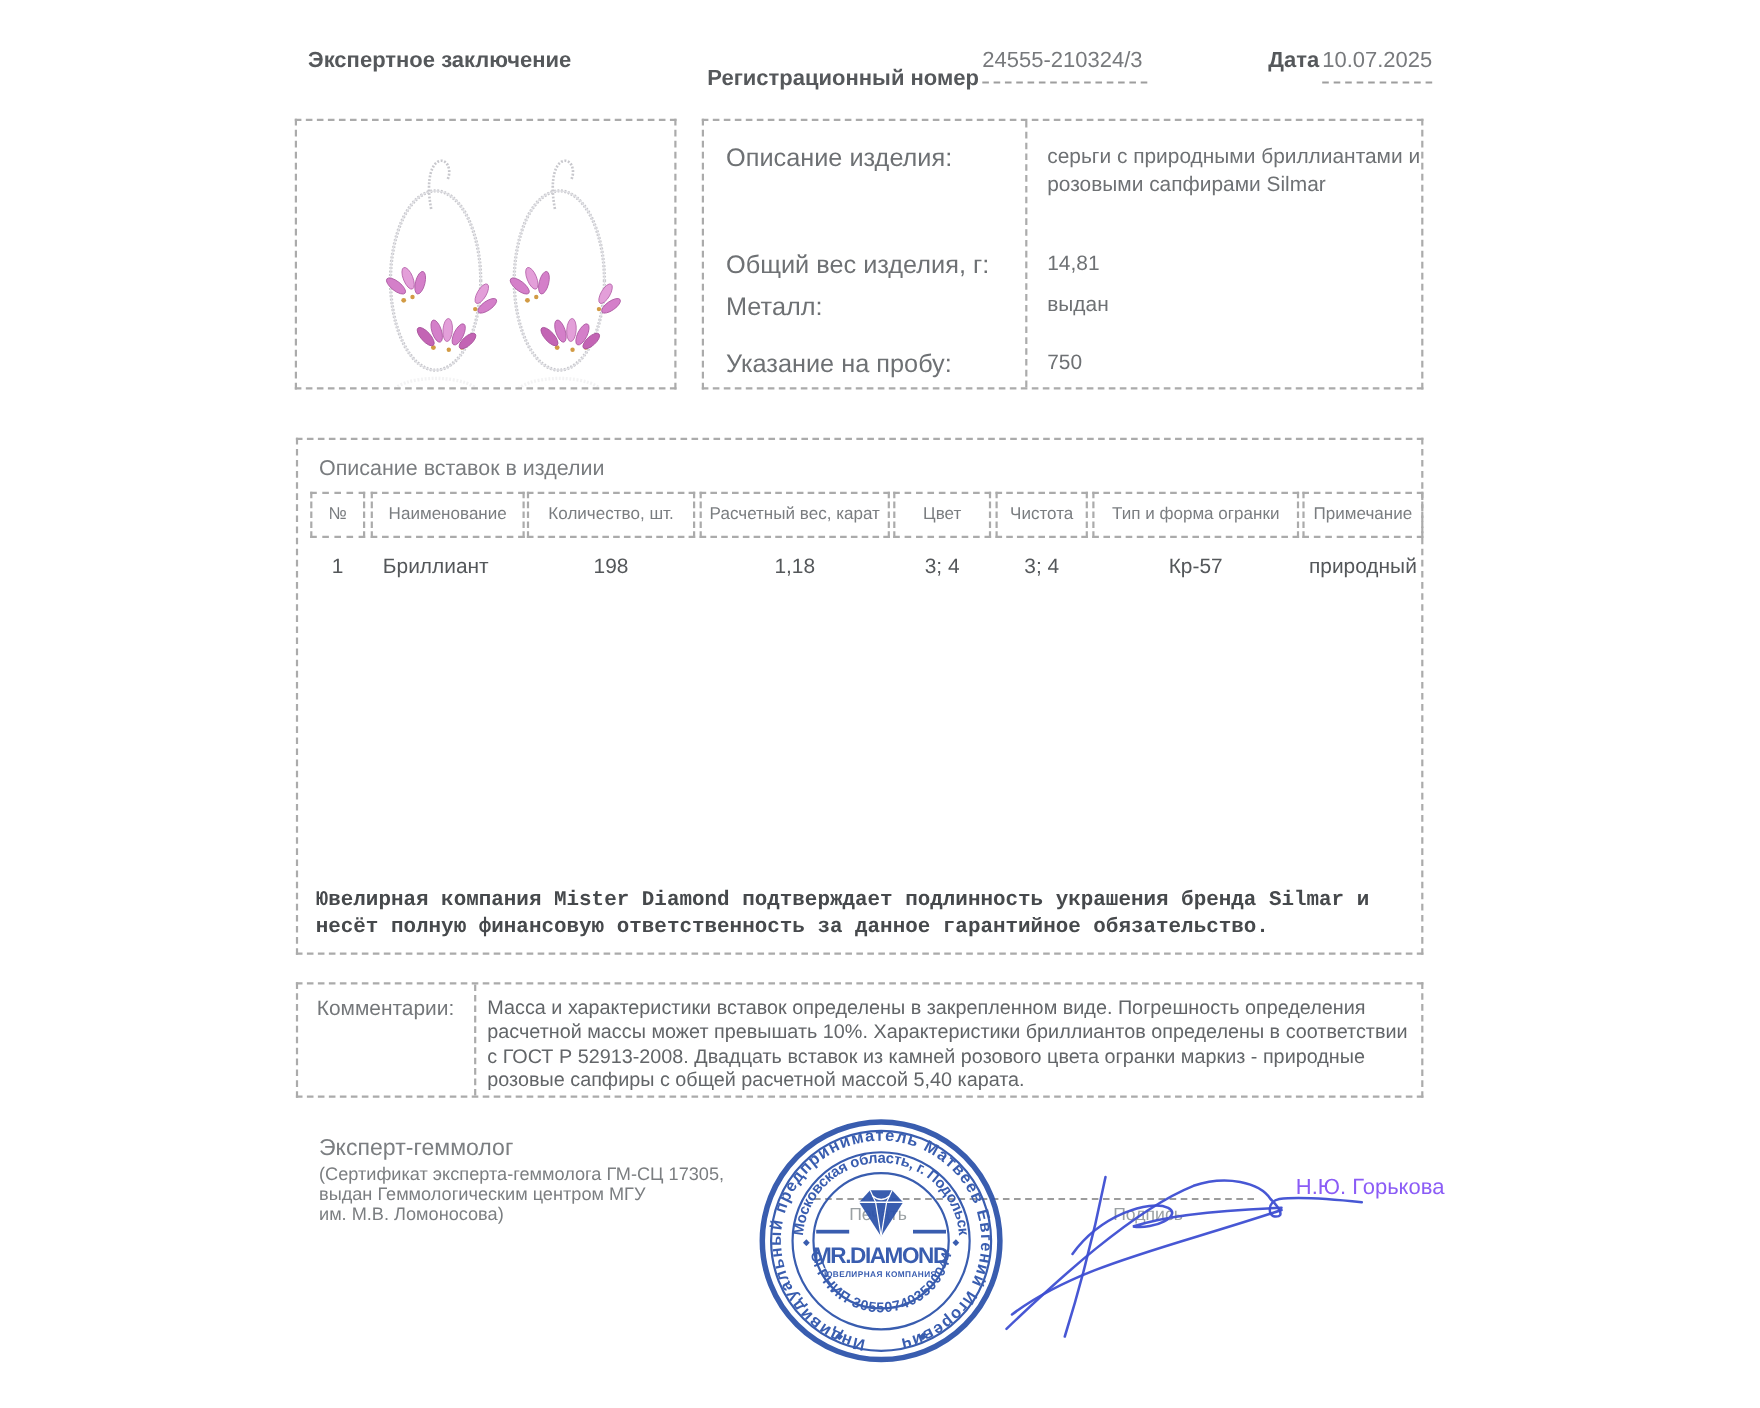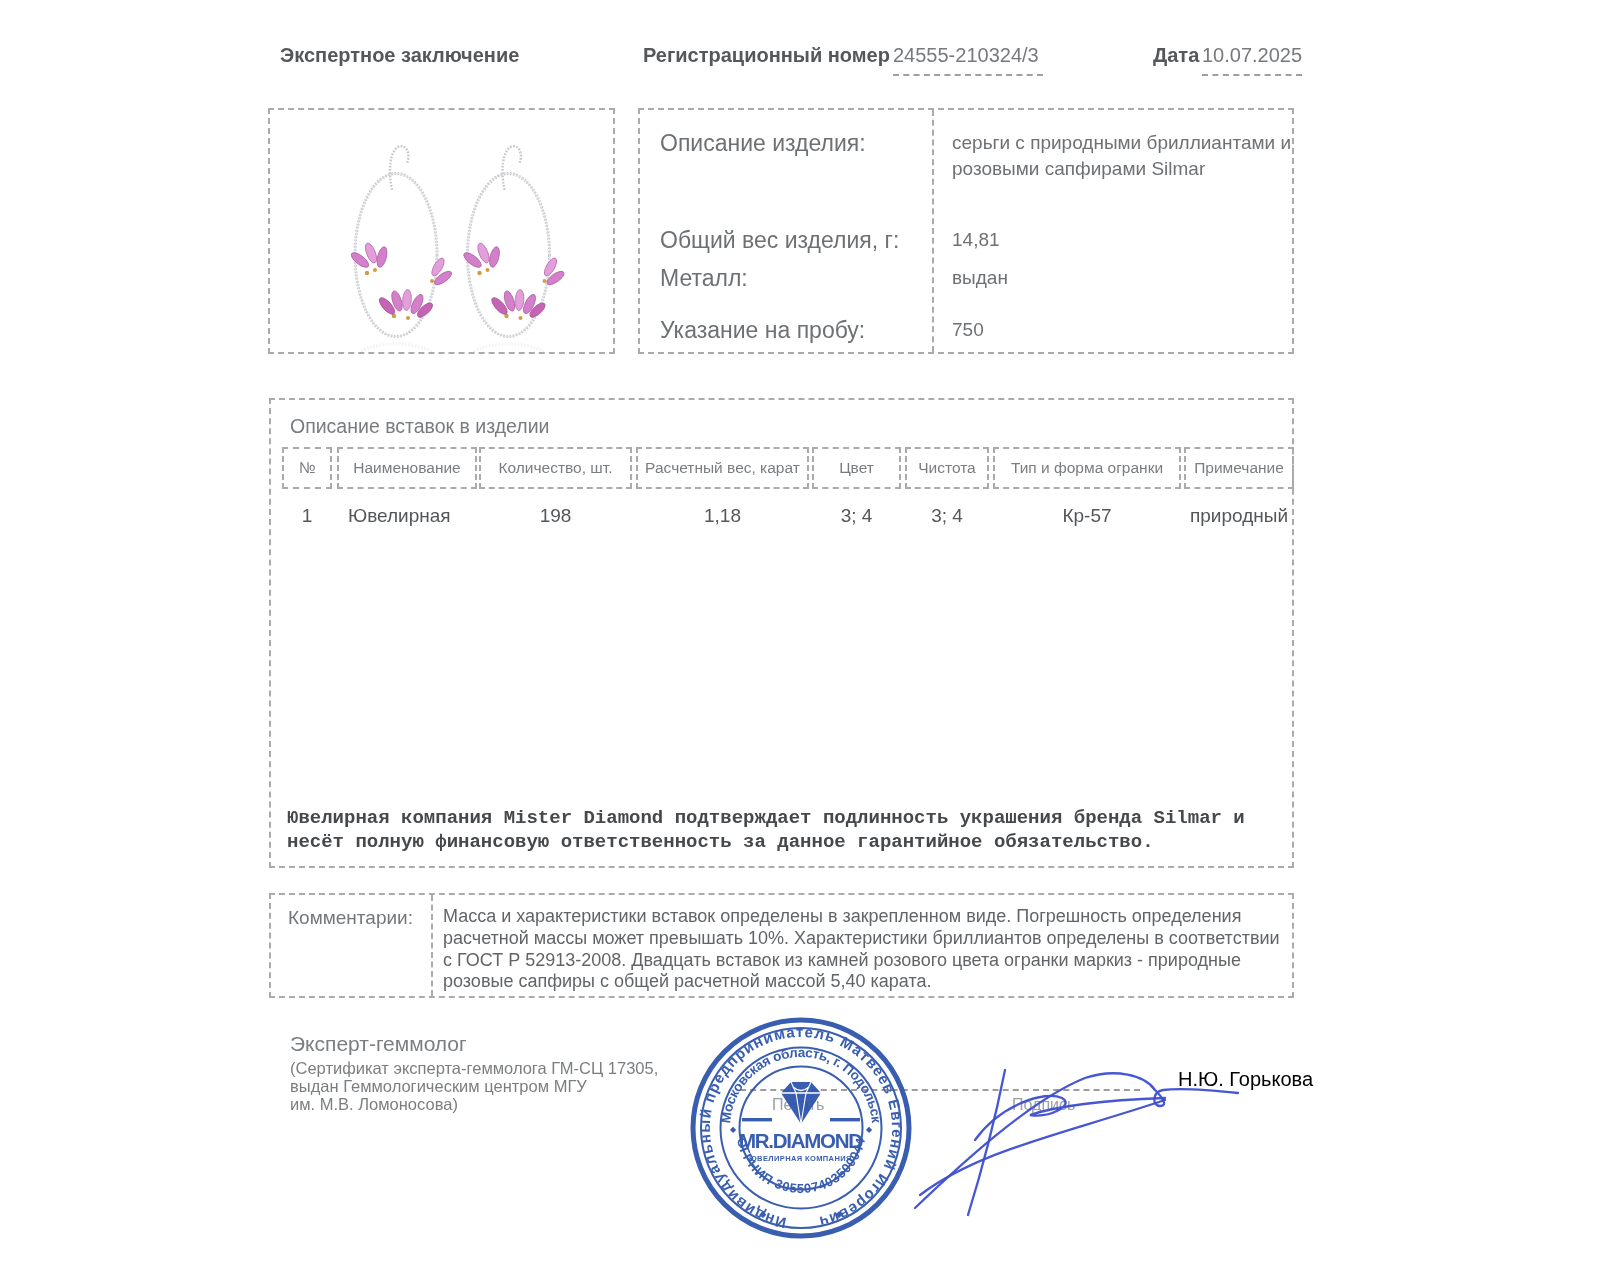--- a/index.html
+++ b/index.html
@@ -41,21 +41,21 @@
   .statement{position:absolute;left:16px;top:406px;width:1000px;
       font-size:19px;font-weight:bold;color:#46494c;line-height:24px;font-family:Liberation Mono, monospace;}
   
   .com-label{position:absolute;left:17px;top:12px;font-size:19px;color:#74777a;}
   .com-text{position:absolute;left:172px;top:11px;width:840px;font-size:18px;line-height:21.8px;color:var(--txt-comment);}
   
   .expert-title{position:absolute;left:290px;top:1032px;font-size:21px;color:#7b7e81;}
   .cert{position:absolute;left:290px;font-size:16.5px;color:#7b7e81;line-height:18px;}
   .ph-line{position:absolute;left:740px;top:1089px;width:400px;border-top:2px dashed #9c9c9c;}
   .ph-label{position:absolute;top:1096px;font-size:16px;color:#9aa0a3;}
-  .signer{position:absolute;left:1178px;top:1068px;font-size:20px;color:#000000;}
+  .signer{position:absolute;left:1178px;top:1068px;font-size:20px;color:#8b5cf6;}
   
   .stamp{position:absolute;left:690px;top:1017px;opacity:.94;}
   .stamp .sc{fill:none;stroke:#2d53ab;}
   .stamp text{fill:#2d53ab;font-family:"Liberation Sans","DejaVu Sans",sans-serif;font-weight:bold;}
   .sig{position:absolute;left:900px;top:1040px;}
   .sig path{fill:none;stroke:#3d4ed2;stroke-width:2.3;stroke-linecap:round;opacity:.95;}
   
   .hoop{fill:none;stroke:#c8c8cd;stroke-width:3;stroke-dasharray:1.7 1.5;}
   .hoop2{fill:none;stroke:#e2e2e6;stroke-width:1;}
   .stone{fill:#d47fc9;stroke:#b05fa6;stroke-width:.8;}
@@ -63,21 +63,21 @@
   .stone-light{fill:#e39fd9;stroke:#bb6cb0;stroke-width:.8;}
   .goldp{fill:#d29b45;}
   .refl{opacity:.22;}
 </style>
 </head>
 <body>
 
 <div class="page">
 
   <div class="abs b f20" style="left:280px;top:44px;">Экспертное заключение</div>
-  <div class="abs b f20" style="left:643px;top:44px;">Регистрационный номер</div>
+  <div class="abs b f20" style="left:643px;top:60px;">Регистрационный номер</div>
   <div class="abs g f20 dash-under" style="left:893px;top:44px;min-width:150px;">24555-210324/3</div>
   <div class="abs b f20" style="left:1153px;top:44px;">Дата</div>
   <div class="abs g f20 dash-under" style="left:1202px;top:44px;min-width:98px;">10.07.2025</div>
 
   <div class="dbox" style="left:268px;top:108px;width:347px;height:246px;">
     <svg width="343" height="242" viewBox="0 0 343 242">
       <defs>
         <g id="earring">
 
           <path d="M 122,80 C 118,60 120,42 128,37 C 136,33 141,44 137,53" class="hoop" style="stroke-width:2.4;"></path>
@@ -132,21 +132,21 @@
         <div class="th col-2">Количество, шт.</div>
         <div class="th col-3">Расчетный вес, карат</div>
         <div class="th col-4">Цвет</div>
         <div class="th col-5">Чистота</div>
         <div class="th col-6">Тип и форма огранки</div>
         <div class="th col-7">Примечание</div>
       </div>
     <div>
         <div class="trow">
           <div class="td col-0">1</div>
-          <div class="td col-1">Ювелирная</div>
+          <div class="td col-1">Бриллиант</div>
           <div class="td col-2">198</div>
           <div class="td col-3">1,18</div>
           <div class="td col-4">3; 4</div>
           <div class="td col-5">3; 4</div>
           <div class="td col-6">Кр-57</div>
           <div class="td col-7">природный</div>
         </div>
       </div>
     <div class="statement">Ювелирная компания Mister Diamond подтверждает подлинность украшения бренда Silmar и несёт полную финансовую ответственность за данное гарантийное обязательство.</div>
   </div>

